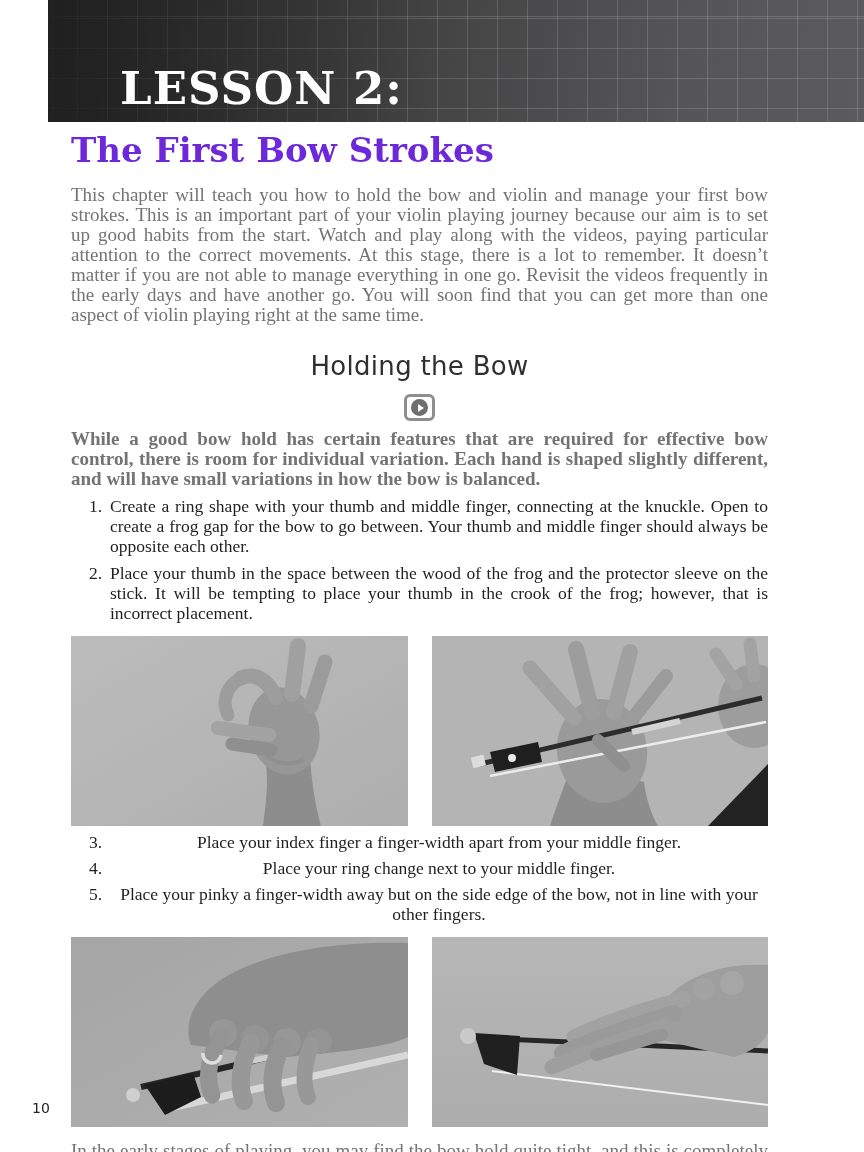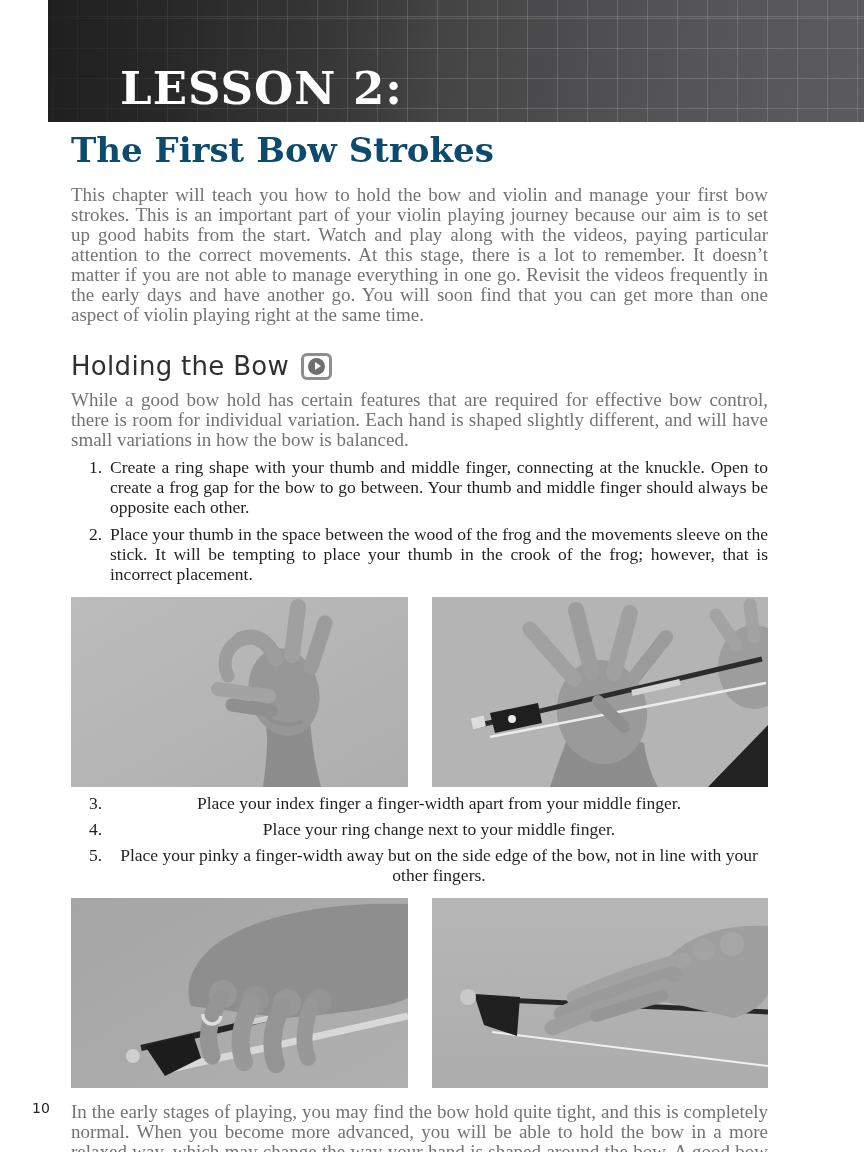--- a/index.html
+++ b/index.html
@@ -32,31 +32,31 @@
     letter-spacing: 1px;
     color: #ffffff;
   }
   
   .content { width: 697px; margin-left: 71px; }
   .page-title {
     margin-top: 7px;
     font-family: "DejaVu Serif", serif;
     font-weight: 700;
     font-size: 34px; line-height: 42px;
-    color: #0c4a6e;
+    color: #6d28d9;
   }
   p.body {
     font-size: 19px; line-height: 20px;
     text-align: justify;
     color: #737373;
   }
   .intro { margin-top: 14px; }
   .sec-head-row {
     margin-top: 25px;
-    display: flex; align-items: center; gap: 12px;
+    display: flex; align-items: center; gap: 12px; flex-direction: column;
   }
   .sec-head {
     font-family: "DejaVu Sans", sans-serif;
     font-weight: 500;
     font-size: 26px; line-height: 32px;
     letter-spacing: 0.3px;
     color: #2f2f2f;
   }
   .video-icon {
     width: 31px; height: 27px;
@@ -70,21 +70,21 @@
     width: 17px; height: 17px; border-radius: 50%;
     background: #6f6f6f;
     display: flex; align-items: center; justify-content: center;
   }
   .video-icon .tri {
     width: 0; height: 0; margin-left: 2px;
     border-top: 4px solid transparent;
     border-bottom: 4px solid transparent;
     border-left: 6px solid #ffffff;
   }
-  .sec-intro { margin-top: 8px; }
+  .sec-intro { margin-top: 8px; font-weight: bold; }
   .lead { margin-top: 12px; }
   ol.steps { list-style: none; margin-top: 3px; }
   ol.steps li {
     display: flex; margin-top: 7px;
     font-size: 17.5px; line-height: 20px;
   }
   ol.steps .num {
     width: 18px; margin-left: 13px; margin-right: 8px;
     text-align: right; flex: 0 0 auto;
   }
@@ -127,21 +127,21 @@
   <p class="body sec-intro">While a good bow hold has certain features that are required for effective bow control, there is room for individual variation. Each hand is shaped slightly different, and will have small variations in how the bow is balanced.</p>
 
 
   <ol class="steps">
     <li>
       <span class="num">1.</span>
       <span class="txt">Create a ring shape with your thumb and middle finger, connecting at the knuckle. Open to create a frog gap for the bow to go between. Your thumb and middle finger should always be opposite each other.</span>
     </li>
     <li>
       <span class="num">2.</span>
-      <span class="txt">Place your thumb in the space between the wood of the frog and the movements sleeve on the stick. It will be tempting to place your thumb in the crook of the frog; however, that is incorrect placement.</span>
+      <span class="txt">Place your thumb in the space between the wood of the frog and the protector sleeve on the stick. It will be tempting to place your thumb in the crook of the frog; however, that is incorrect placement.</span>
     </li>
   </ol>
 
   <div class="photo-row">
     <figure class="photo">
       <svg width="337" height="190" viewBox="0 0 337 190" xmlns="http://www.w3.org/2000/svg">
         <defs>
           <linearGradient id="bg1" x1="0" y1="0" x2="1" y2="1">
             <stop offset="0" stop-color="#bcbcbc"></stop>
               <stop offset="1" stop-color="#aeaeae"></stop>

